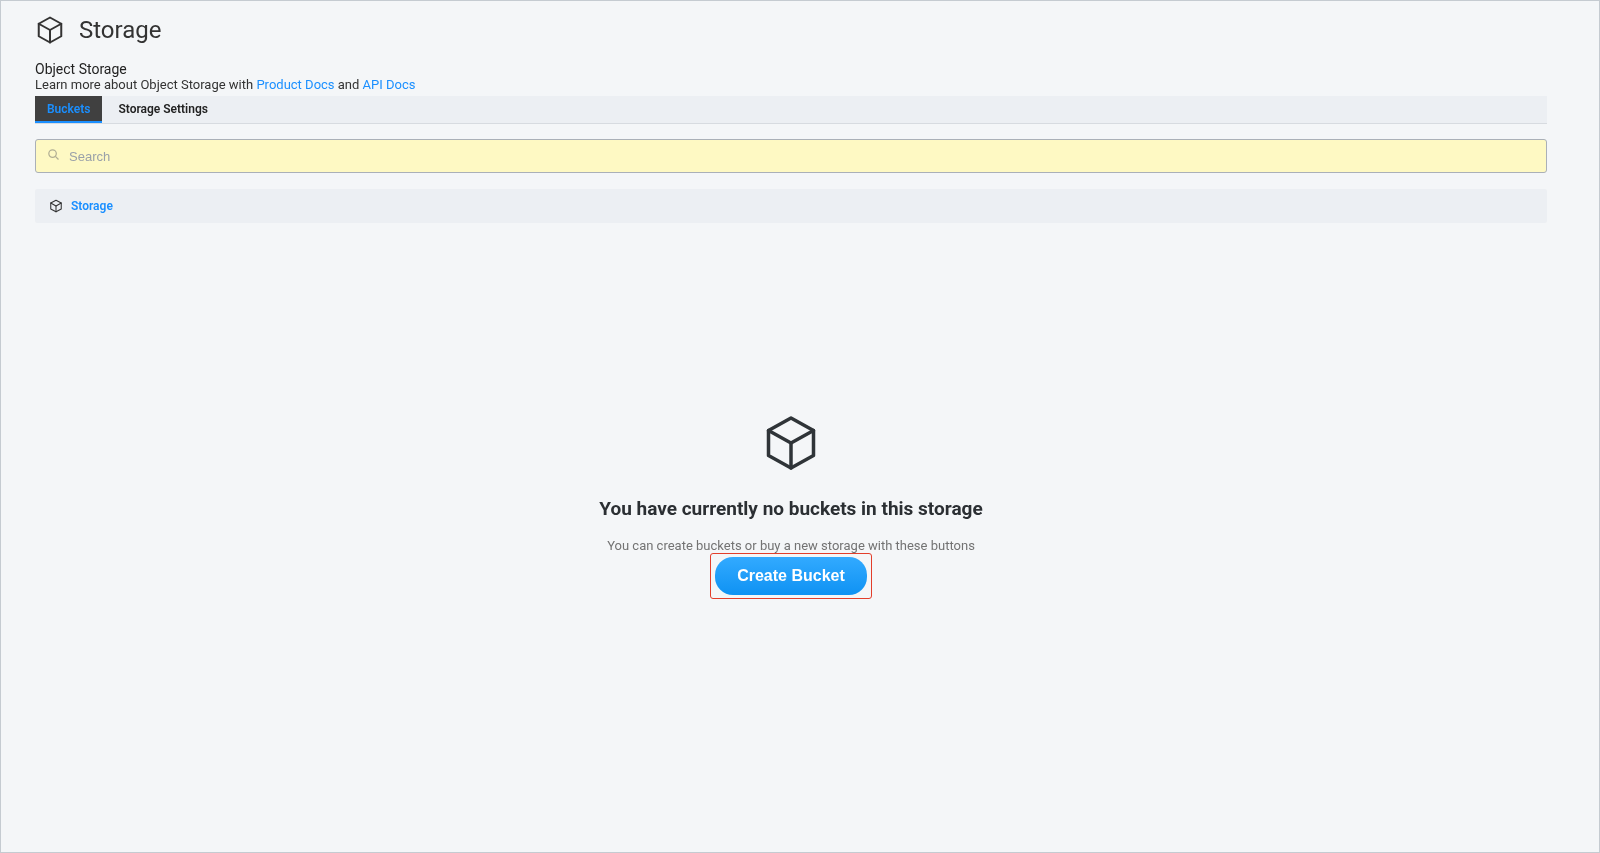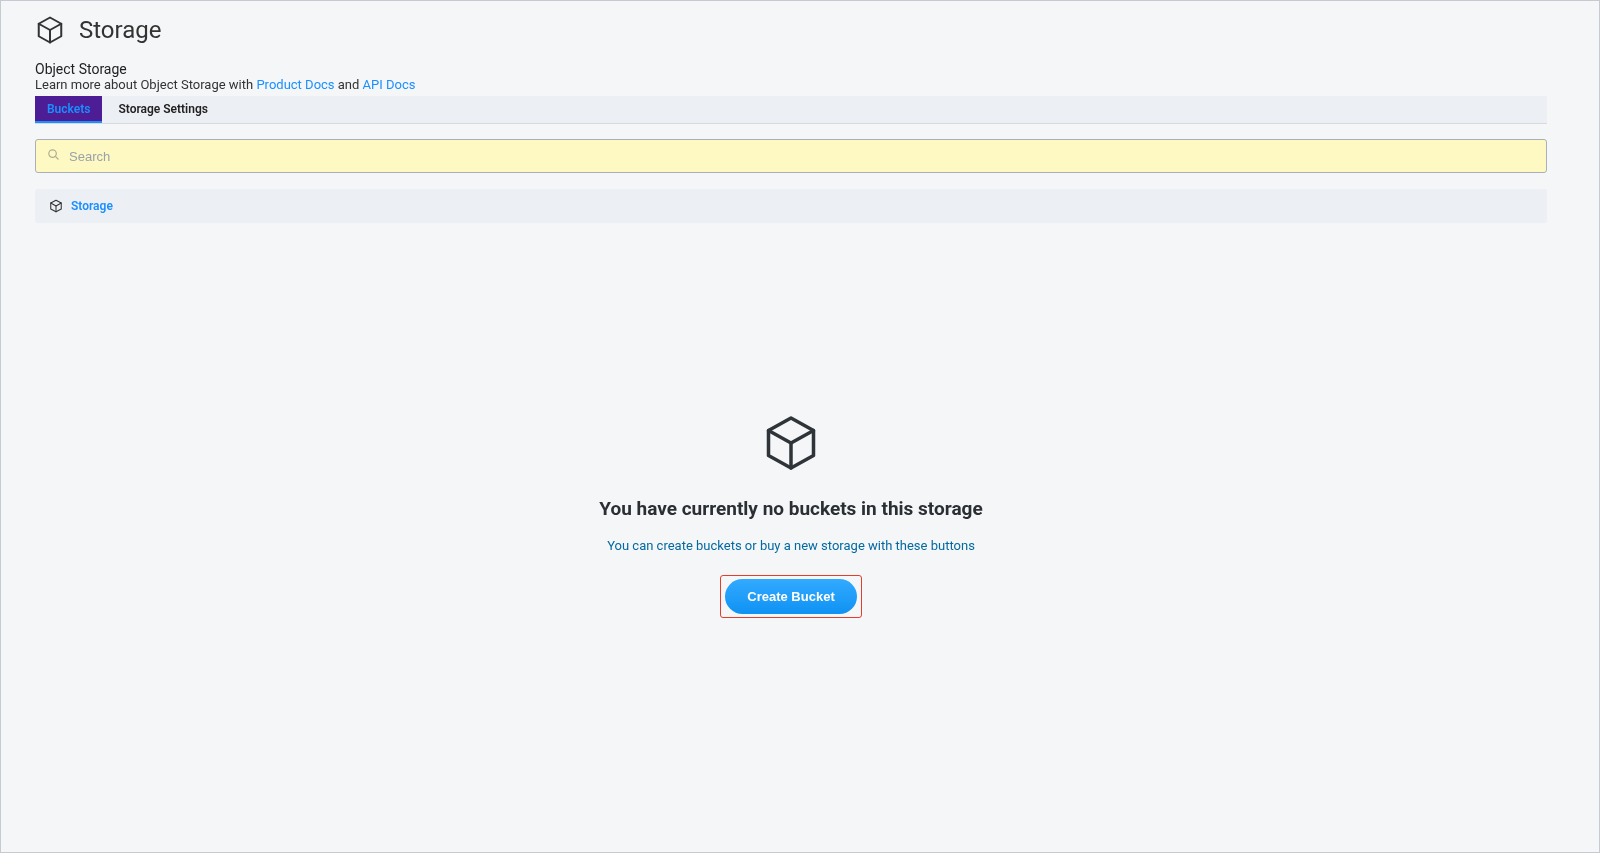--- a/index.html
+++ b/index.html
@@ -61,21 +61,21 @@
     .tab {
       display: inline-block;
       padding: 6px 12px 5px 12px;
       font-size: 12px;
       font-weight: 600;
       color: #222;
       cursor: pointer;
       border-bottom: 2px solid transparent;
     }
     .tab.active {
-      background: #4c1d95;
+      background: #404040;
       color: #1a8fff;
       border-bottom-color: #1a8fff;
     }
 
     .search-wrap {
       margin-top: 15px;
       margin-bottom: 16px;
     }
     .search-box {
       position: relative;
@@ -121,32 +121,31 @@
       width: 60px; height: 60px; display:block; margin:0 auto 24px auto;
     }
     .empty-title {
       font-size: 19px;
       font-weight: 700;
       color: #2b2f33;
       margin-bottom: 18px;
     }
     .empty-sub {
       font-size: 13px;
-      color: #0369a1;
-      margin-bottom: 22px;
+      color: #737373;
     }
     .btn-row {
       display: inline-flex;
       gap: 10px;
       align-items: center;
     }
     .btn {
       background: linear-gradient(to bottom, #32aaff, #0f92f3);
       color: #fff;
-      font-size: 13px;
+      font-size: 16px;
       font-weight: 600;
       border: none;
       border-radius: 18px;
       padding: 10px 22px;
       cursor: pointer;
     }
     .highlight-wrap {
       border: 1.5px solid #e33e2b;
       border-radius: 3px;
       padding: 3px 4px;

